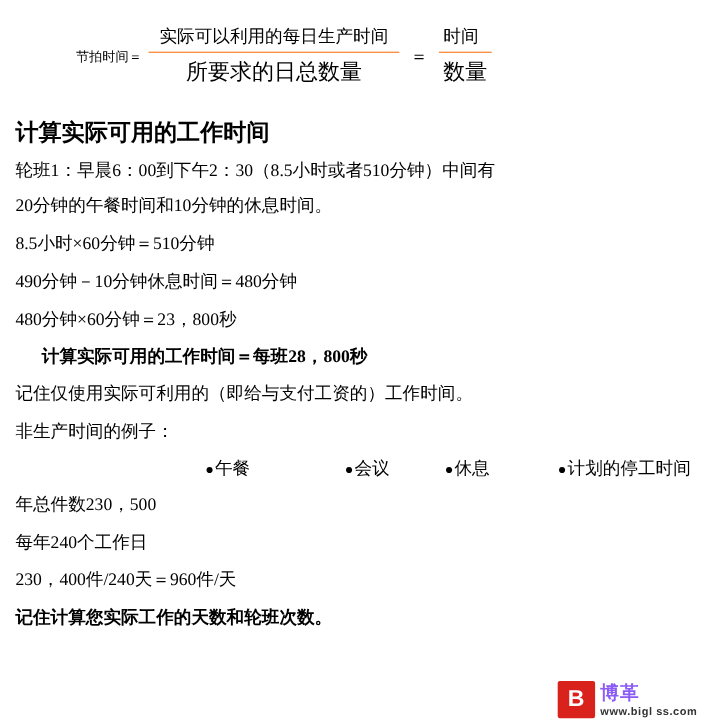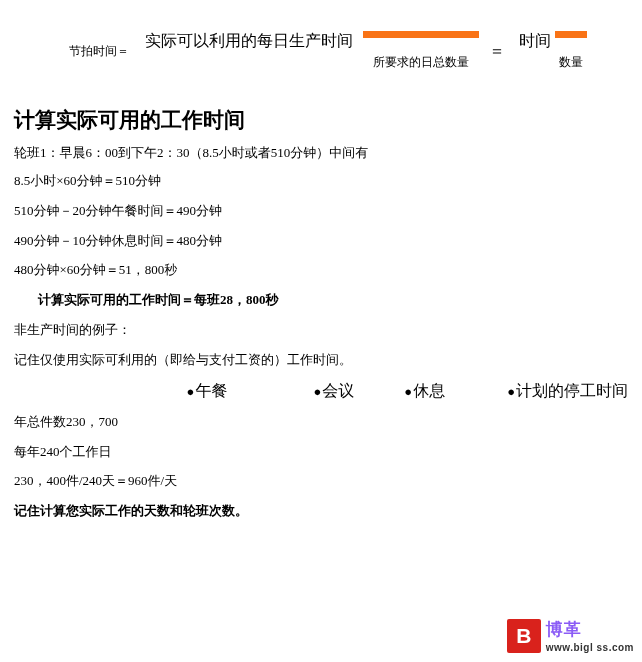--- a/index.html
+++ b/index.html
@@ -34,34 +34,34 @@
     font-size: 16px;
   }
   .formula-label {
     font-size: 12px;
     white-space: nowrap;
     padding-right: 2px;
     margin-left: 25px;
   }
   .fraction {
     display: inline-flex;
-    flex-direction: row;
+    flex-direction: column;
     align-items: flex-start;
     margin: 0 4px;
   }
   .fraction .num {
     padding: 0 10px 3px 10px;
     font-size: 16px;
     white-space: nowrap;
   }
   .fraction .den {
-    padding: 16px 10px 0 10px;
-    font-size: 12px;
-    white-space: nowrap;
-    border-top: 7px solid #f97316;
+    padding: 4px 10px 0 10px;
+    font-size: 20px;
+    white-space: nowrap;
+    border-top: 1px solid #f97316;
     width: 100%;
     box-sizing: border-box;
     text-align: center;
   }
   .eqsign {
     font-size: 16px;
     padding: 0 6px;
   }
   .frac-small .num,
   .frac-small .den {
@@ -69,21 +69,21 @@
     padding-right: 4px;
   }
 
   
   .bold-head {
     font-weight: bold;
     font-size: 21px;
     margin: 14px 0 10px 0;
   }
   .line {
-    font-size: 13px;
+    font-size: 16px;
     margin: 0 0 11px 0;
     line-height: 1.45;
   }
   .line.tight {
     margin-bottom: 9px;
   }
   .line.indent {
     padding-left: 24px;
     font-weight: bold;
   }
@@ -167,47 +167,47 @@
     </span>
     <span class="eqsign">＝</span>
     <span class="fraction frac-small">
       <span class="num">时间</span>
       <span class="den">数量</span>
     </span>
   </div>
 
   <div class="bold-head">计算实际可用的工作时间</div>
   <div class="line tight">轮班1：早晨6：00到下午2：30（8.5小时或者510分钟）中间有</div>
+  <div class="line">20分钟的午餐时间和10分钟的休息时间。</div>
   <div class="line">8.5小时×60分钟＝510分钟</div>
-  <div class="line">510分钟－20分钟午餐时间＝490分钟</div>
   <div class="line">490分钟－10分钟休息时间＝480分钟</div>
-  <div class="line">480分钟×60分钟＝51，800秒</div>
+  <div class="line">480分钟×60分钟＝23，800秒</div>
   <div class="line indent">计算实际可用的工作时间＝每班28，800秒</div>
+  <div class="line">记住仅使用实际可利用的（即给与支付工资的）工作时间。</div>
   <div class="line">非生产时间的例子：</div>
-  <div class="line">记住仅使用实际可利用的（即给与支付工资的）工作时间。</div>
 
   <div class="bullet-row">
     <span class="bullet-item">
       <span class="dot">●</span><span>午餐</span>
     </span>
     <span class="sp1"></span>
     <span class="bullet-item">
       <span class="dot">●</span><span>会议</span>
     </span>
     <span class="sp2"></span>
     <span class="bullet-item">
       <span class="dot">●</span><span>休息</span>
     </span>
     <span class="sp3"></span>
     <span class="bullet-item">
       <span class="dot">●</span><span>计划的停工时间</span>
     </span>
   </div>
 
-  <div class="line">年总件数230，700</div>
+  <div class="line">年总件数230，500</div>
   <div class="line">每年240个工作日</div>
   <div class="line">230，400件/240天＝960件/天</div>
   <div class="line bold">记住计算您实际工作的天数和轮班次数。</div>
 
   <div class="logo">
     <div class="logo-mark">B</div>
     <div class="logo-text">
       <div class="logo-cn">博革</div>
       <div class="logo-url">www.bigl ss.com</div>
     </div>

